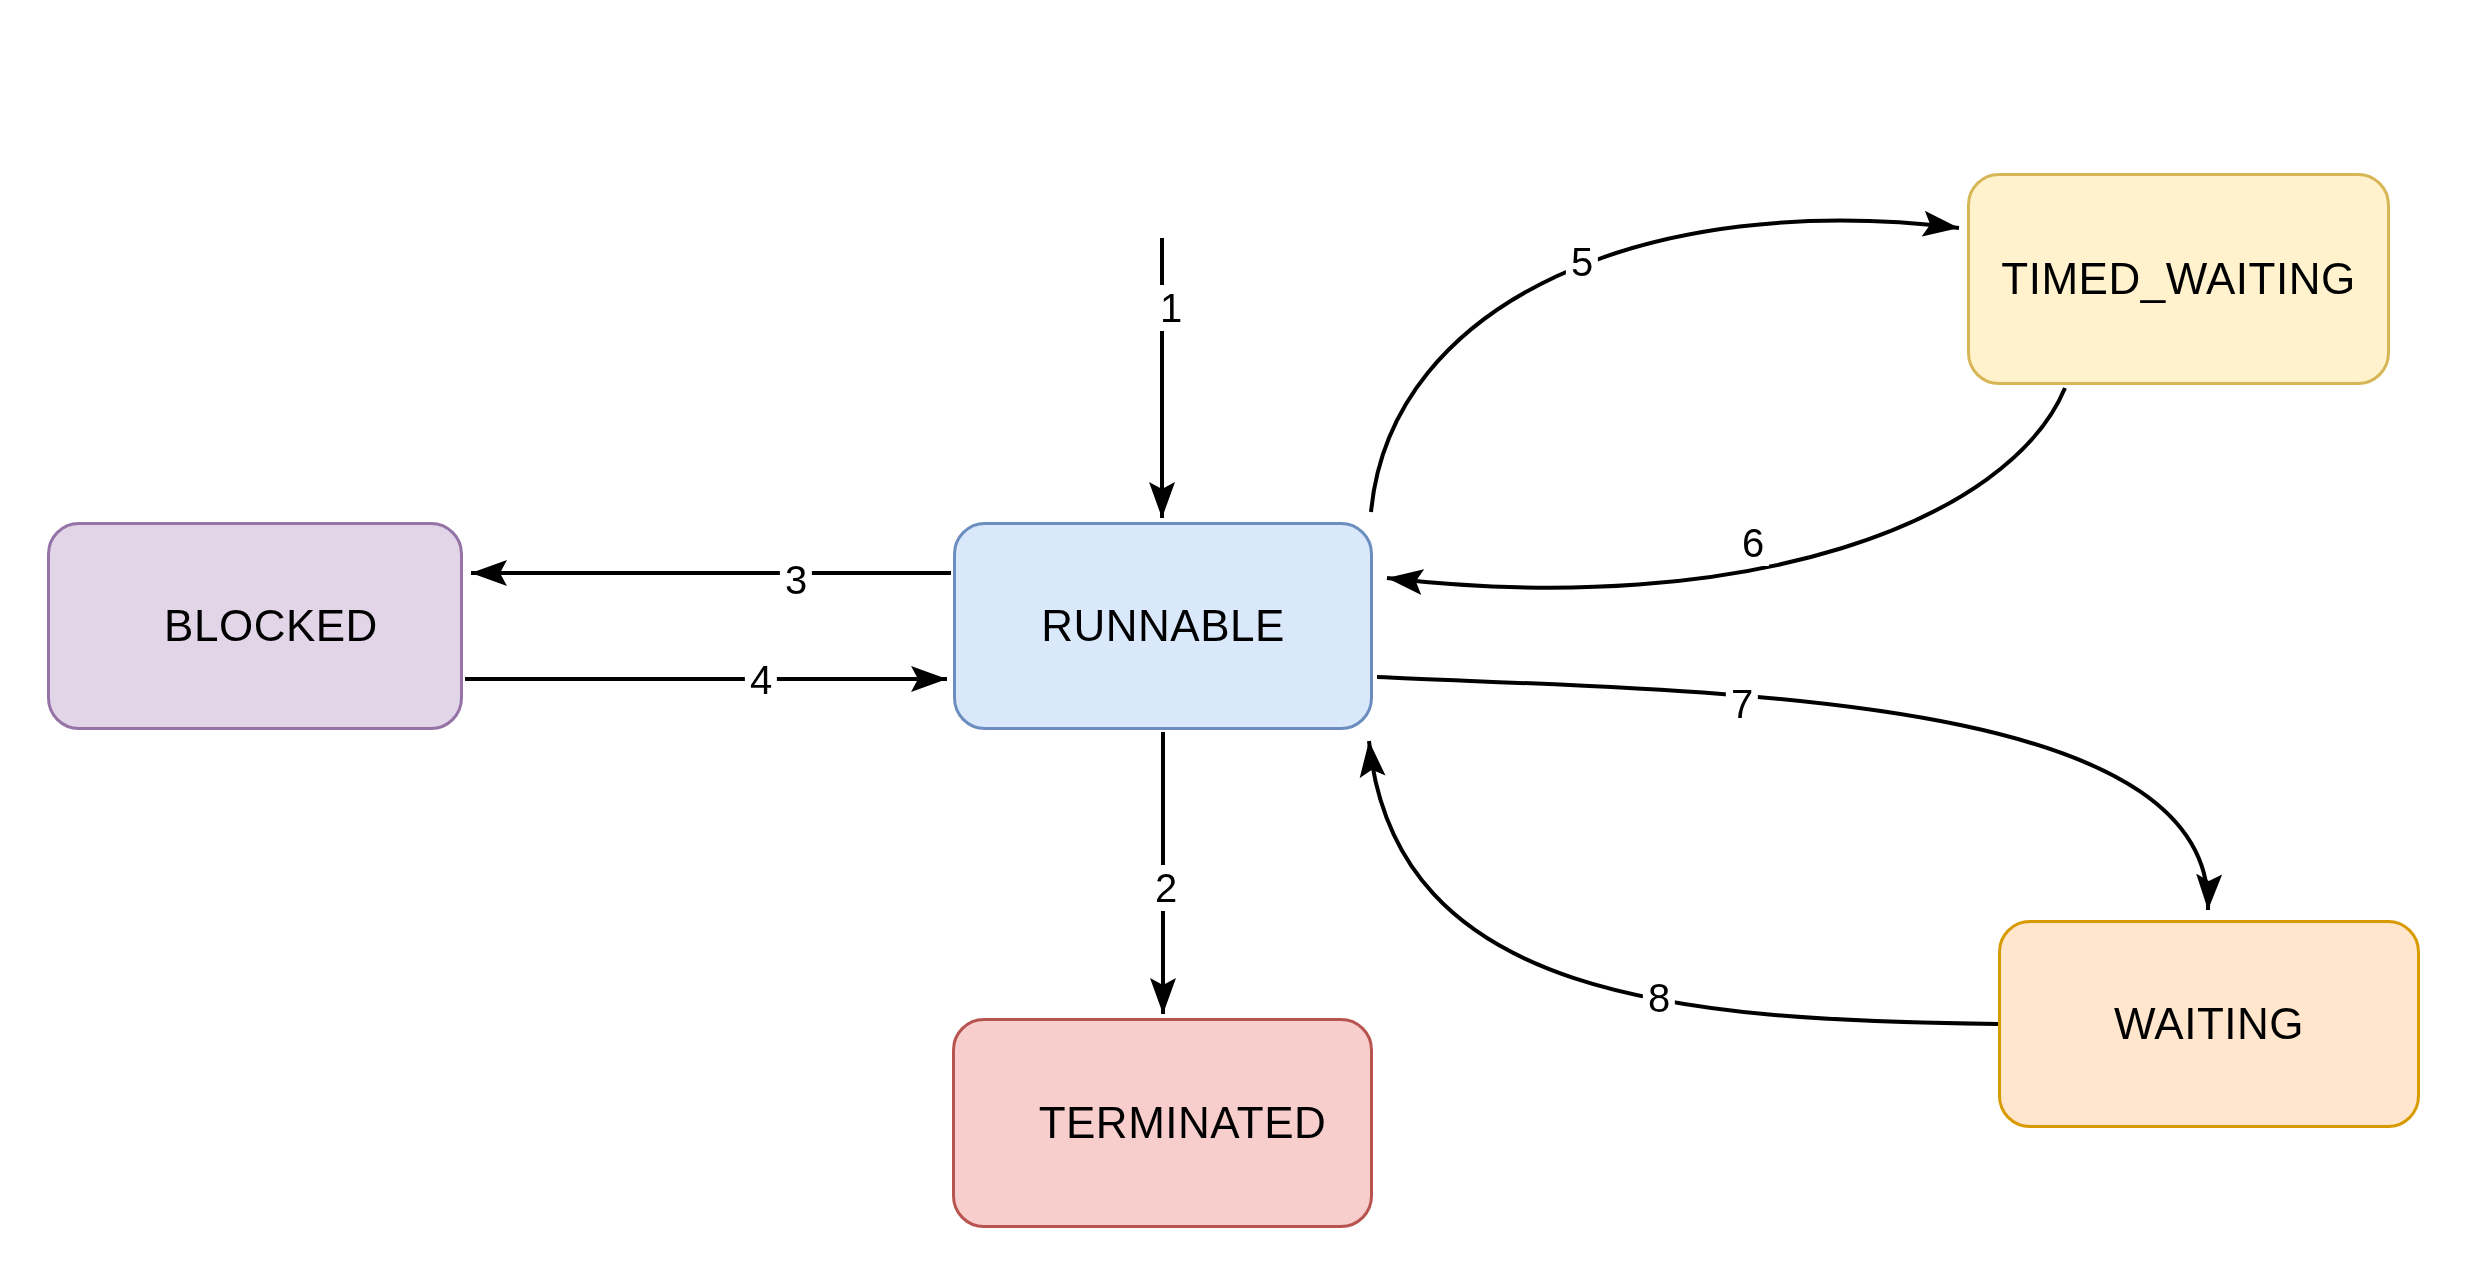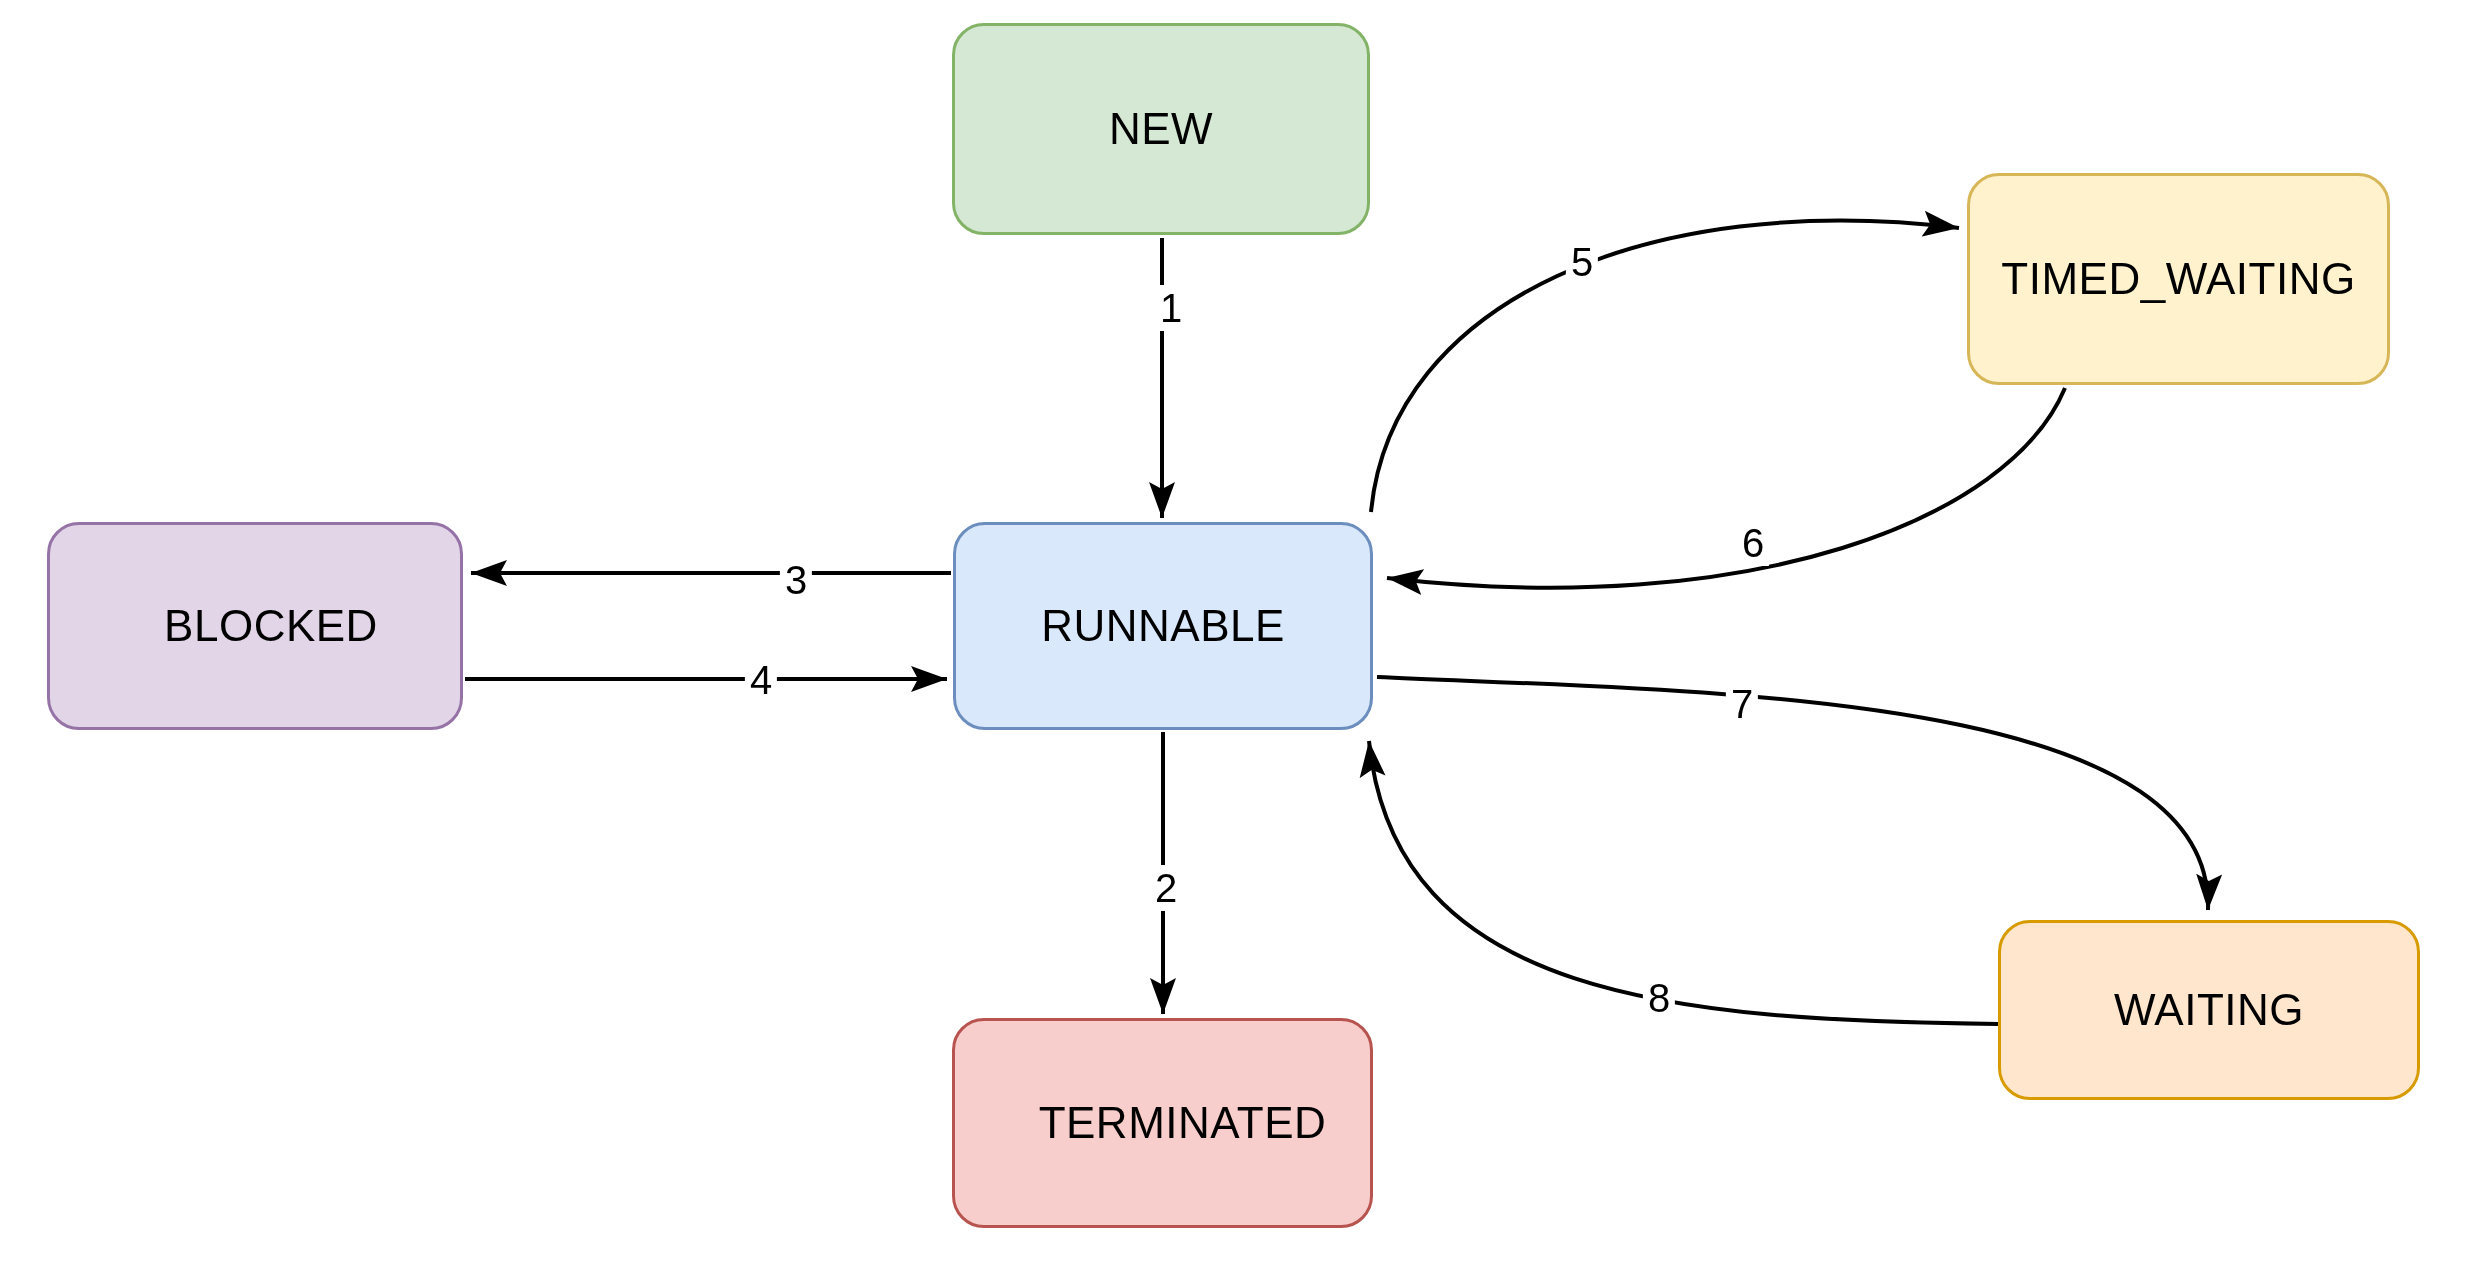--- a/index.html
+++ b/index.html
@@ -46,21 +46,21 @@
     line-height: 1.1;
     padding: 1px 5px;
     white-space: nowrap;
   }
   
   #node-new        { left: 952px;  top: 23px;   width: 418px; height: 212px; }
   #node-timed      { left: 1967px; top: 173px;  width: 423px; height: 212px; }
   #node-blocked    { left: 47px;   top: 522px;  width: 416px; height: 208px; padding-left: 32px; }
   #node-runnable   { left: 953px;  top: 522px;  width: 420px; height: 208px; align-items: center; }
   #node-terminated { left: 952px;  top: 1018px; width: 421px; height: 210px; padding-left: 40px; }
-  #node-waiting    { left: 1998px; top: 920px;  width: 422px; height: 180px; }
+  #node-waiting    { left: 1998px; top: 920px;  width: 422px; height: 208px; }
 </style>
 </head>
 <body>
 
 <div id="canvas" style="background-color: rgb(255, 255, 255);">
 
   <svg id="edge-layer" viewBox="0 0 2468 1272" xmlns="http://www.w3.org/2000/svg">
     <defs>
       <marker id="arrow" markerUnits="userSpaceOnUse" markerWidth="38" markerHeight="28" refX="36" refY="14" orient="auto">
         <path class="edge-marker" d="M 0 1 L 36 14 L 0 27 L 7 14 Z"></path>
@@ -69,23 +69,20 @@
     <path class="edge" marker-end="url(#arrow)" d="M 1162 238 L 1162 518"></path>
     <path class="edge" marker-end="url(#arrow)" d="M 1163 732 L 1163 1014"></path>
     <path class="edge" marker-end="url(#arrow)" d="M 951 573 L 471 573"></path>
     <path class="edge" marker-end="url(#arrow)" d="M 465 679 L 947 679"></path>
     <path class="edge" marker-end="url(#arrow)" d="M 1371 512 C 1391 300, 1650 190, 1959 228"></path>
     <path class="edge" marker-end="url(#arrow)" d="M 2065 388 C 2010 520, 1750 620, 1387 578"></path>
     <path class="edge" marker-end="url(#arrow)" d="M 1377 677 C 1700 692, 2215 690, 2208 910"></path>
     <path class="edge" marker-end="url(#arrow)" d="M 1998 1024 C 1680 1020, 1395 1000, 1369 741"></path>
   </svg>
 
-  <div id="node-new" class="state-node" style="background-color: rgb(213, 232, 212); border-color: rgb(130, 179, 102);">
-    <span class="state-label">NEW</span>
-  </div>
 
   <div id="node-timed" class="state-node" style="background-color: rgb(255, 242, 204); border-color: rgb(214, 182, 86);">
     <span class="state-label">TIMED_WAITING</span>
   </div>
 
   <div id="node-blocked" class="state-node" style="background-color: rgb(225, 213, 231); border-color: rgb(150, 115, 166);">
     <span class="state-label">BLOCKED</span>
   </div>
 
   <div id="node-runnable" class="state-node" style="background-color: rgb(218, 232, 252); border-color: rgb(108, 142, 191);">

